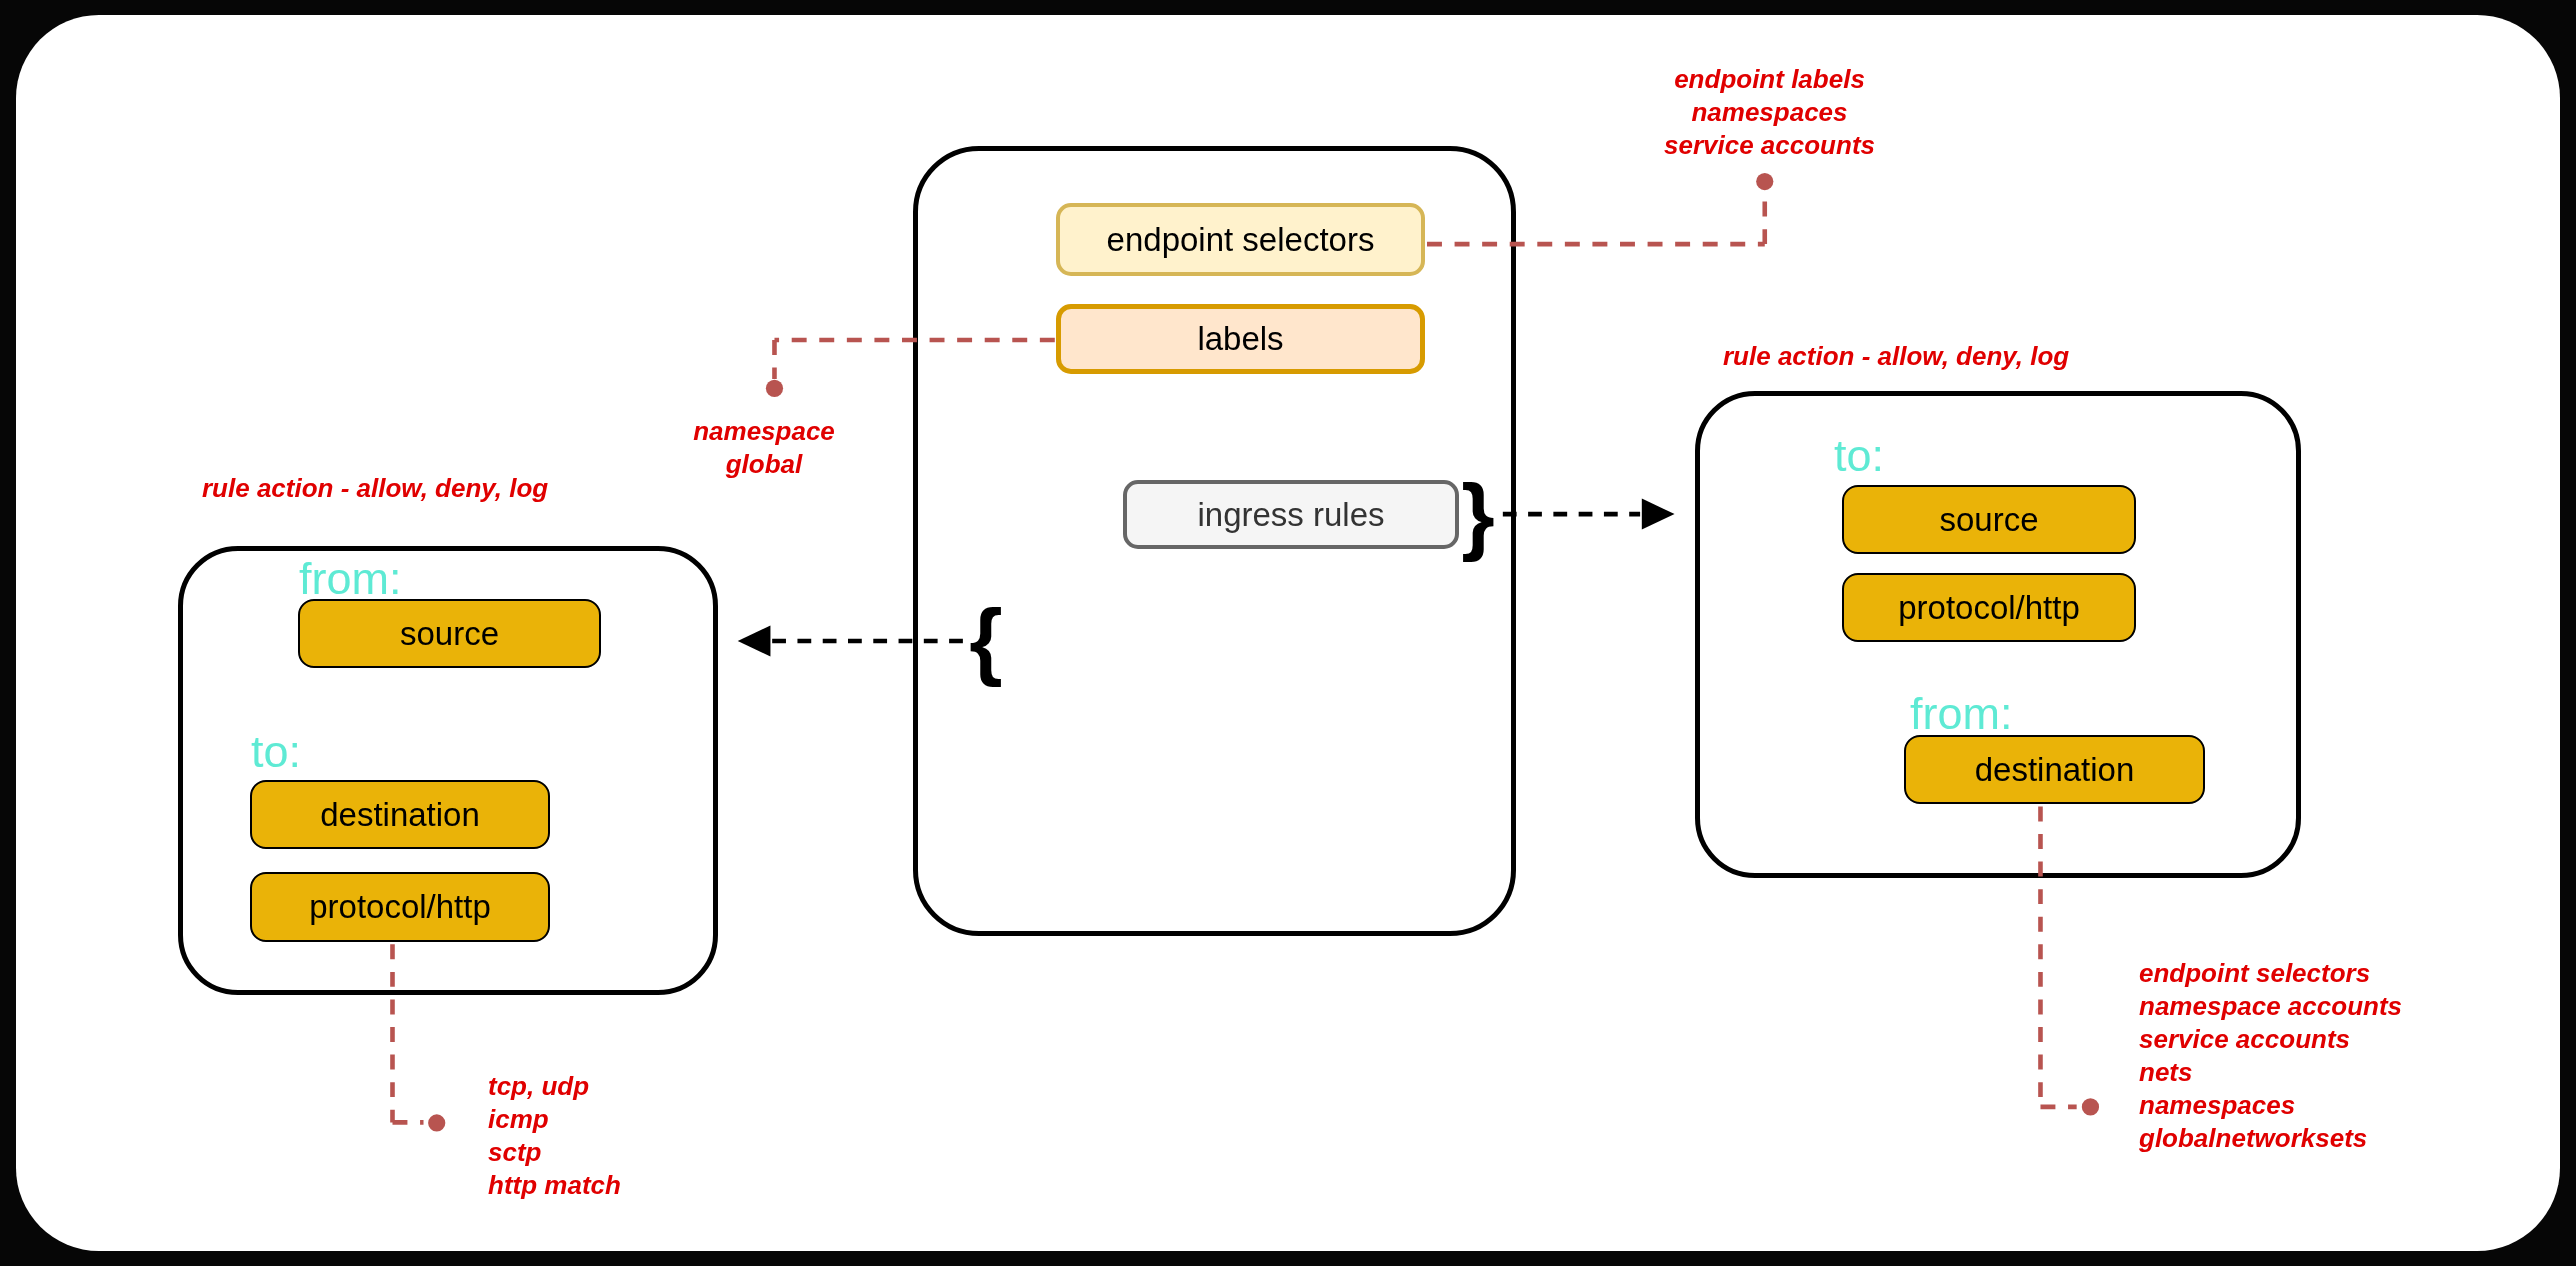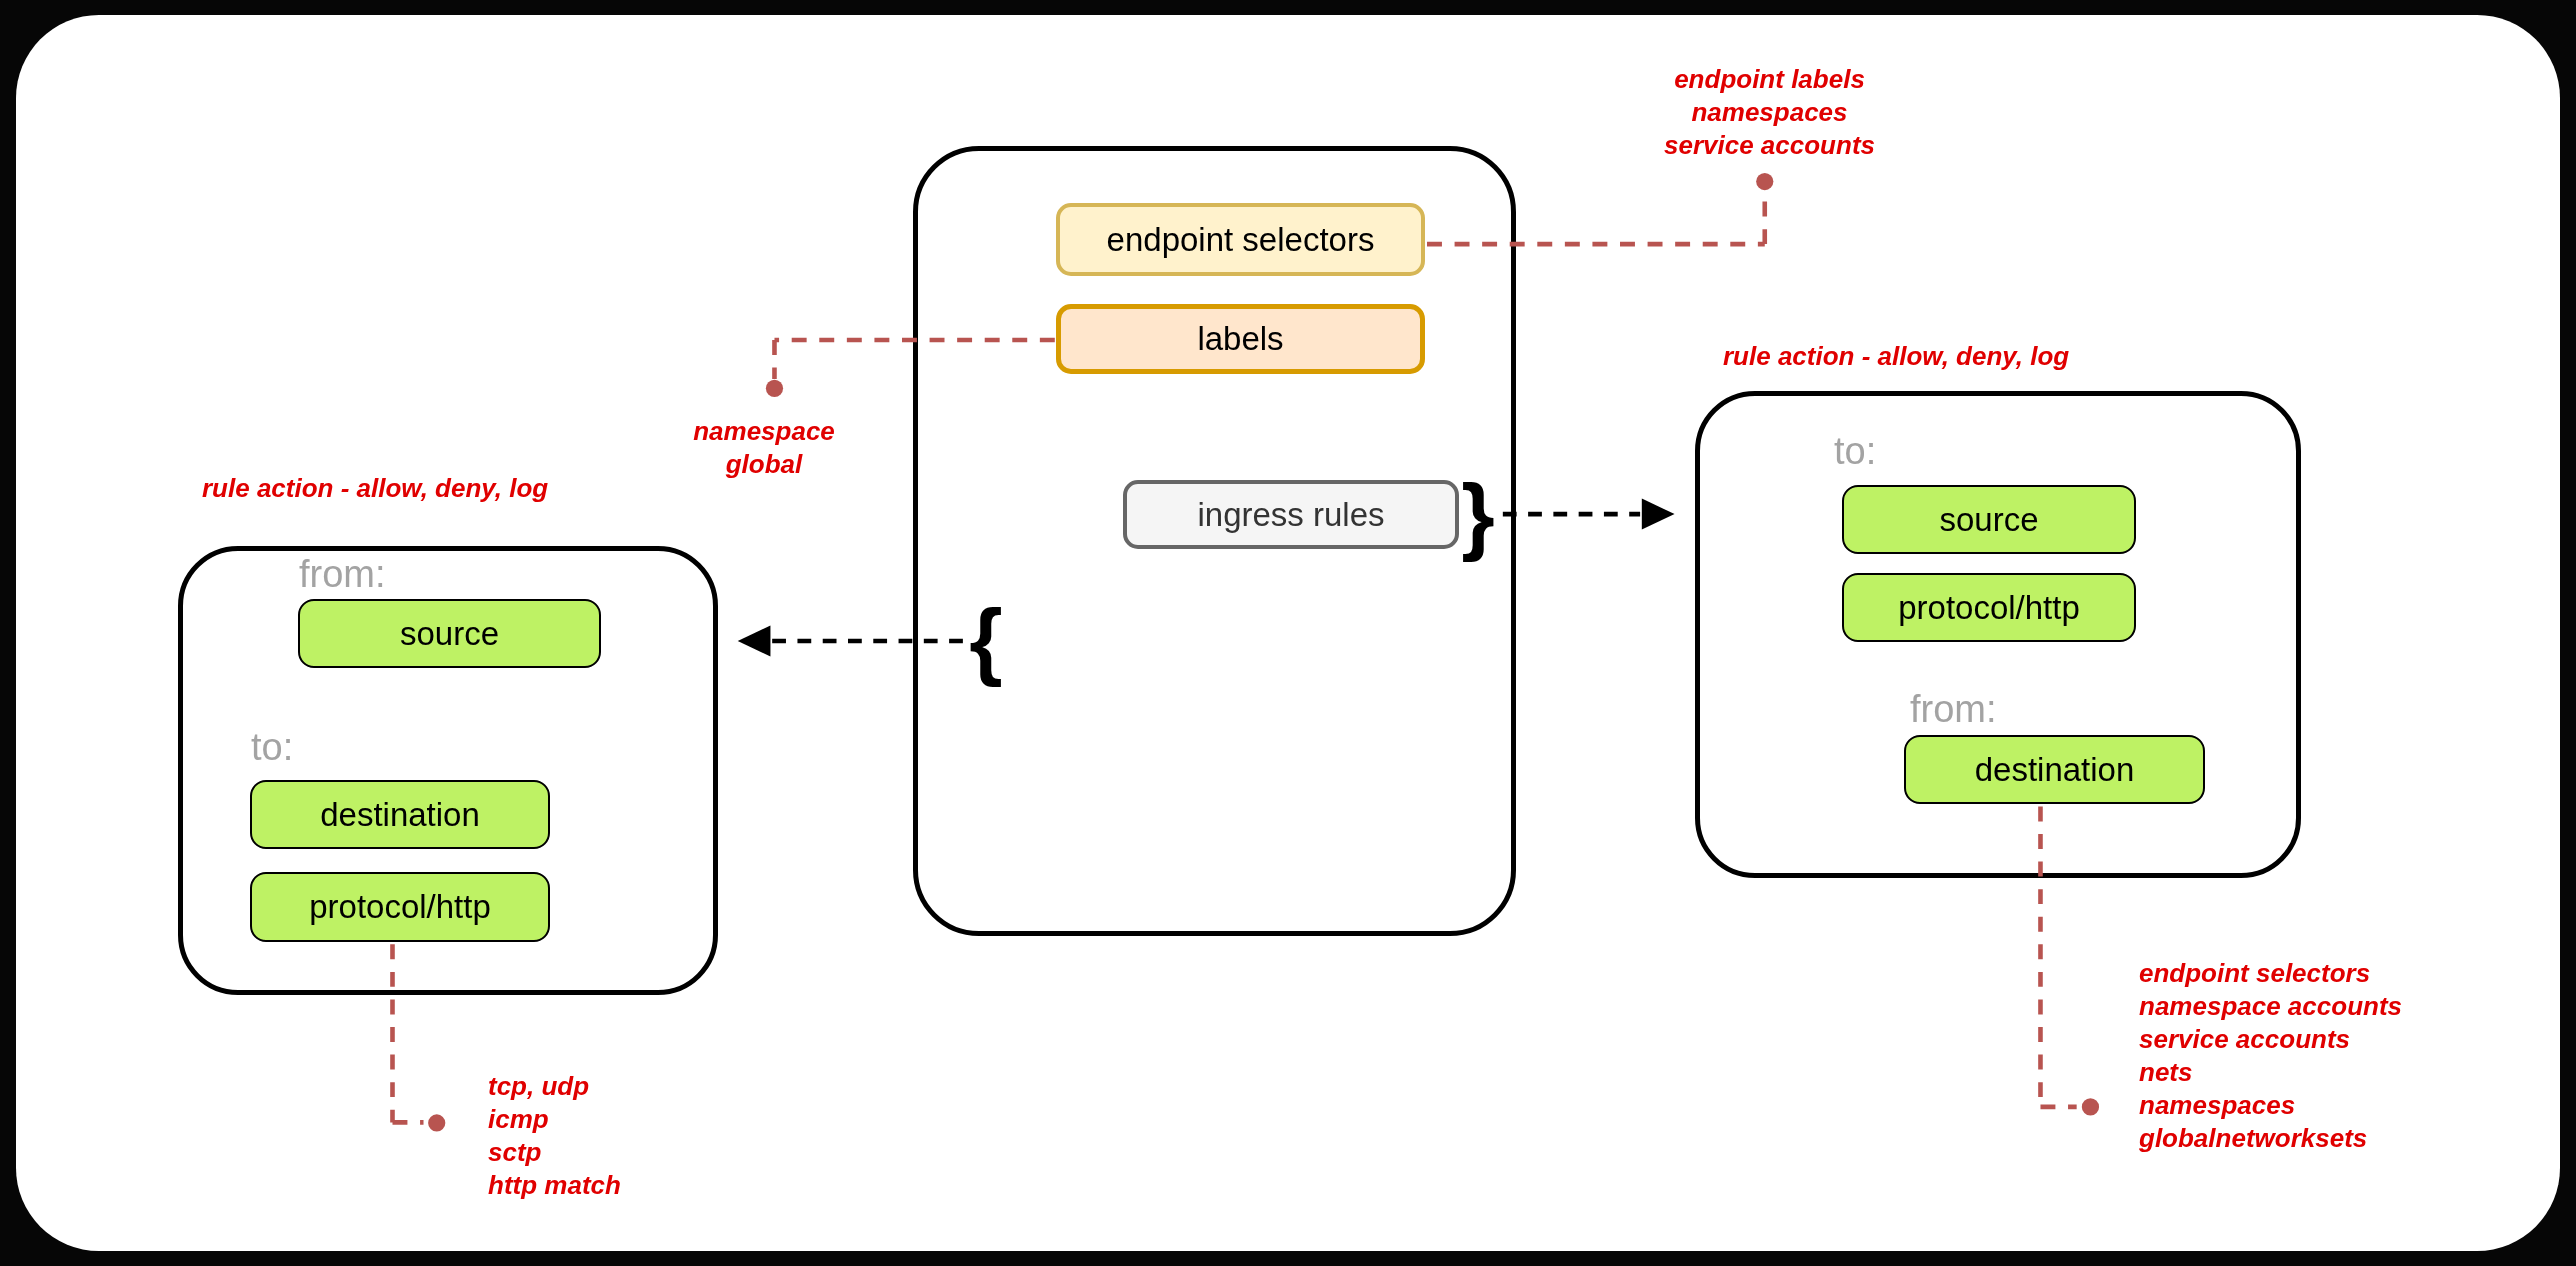--- a/index.html
+++ b/index.html
@@ -12,22 +12,22 @@
   html,body{margin:0;padding:0;background:#060606;}
   .canvas{position:relative;width:2576px;height:1266px;background:#060606;overflow:hidden;
           font-family:"Liberation Sans",sans-serif;}
   .panel{position:absolute;left:16px;top:15px;width:2544px;height:1236px;background:#ffffff;border-radius:83px;}
   .outline-box{position:absolute;border:5.2px solid #000;border-radius:60px;background:#fff;box-sizing:border-box;}
   .pill{position:absolute;display:flex;align-items:center;justify-content:center;
         font-size:33px;color:#000;border-radius:15px;box-sizing:border-box;white-space:nowrap;}
   .pill.yellow{background:var(--yellow-fill);border:4.6px solid var(--yellow-stroke);}
   .pill.orange{background:var(--orange-fill);border:5.2px solid var(--orange-stroke);}
   .pill.gray{background:var(--gray-fill);border:4.6px solid var(--gray-stroke);color:#333;}
-  .pill.plain{background:#bef264;border:2.9px solid #000;border-radius:16px;}
-  .lbl{position:absolute;font-size:38px;color:#a3a3a3;white-space:nowrap;}
+  .pill.plain{background:#eab308;border:2.9px solid #000;border-radius:16px;}
+  .lbl{position:absolute;font-size:45px;color:#5eead4;white-space:nowrap;}
   .red-note{position:absolute;color:var(--red-text);font-weight:bold;font-style:italic;
             font-size:26px;line-height:33px;white-space:nowrap;}
   .red-note.center{text-align:center;}
   .red-note div{white-space:nowrap;}
   .brace{position:absolute;font-size:86px;line-height:89px;font-weight:600;color:#000;
          display:flex;align-items:center;justify-content:center;}
   svg.overlay{position:absolute;left:0;top:0;pointer-events:none;}
 </style>
 </head>
 <body>

